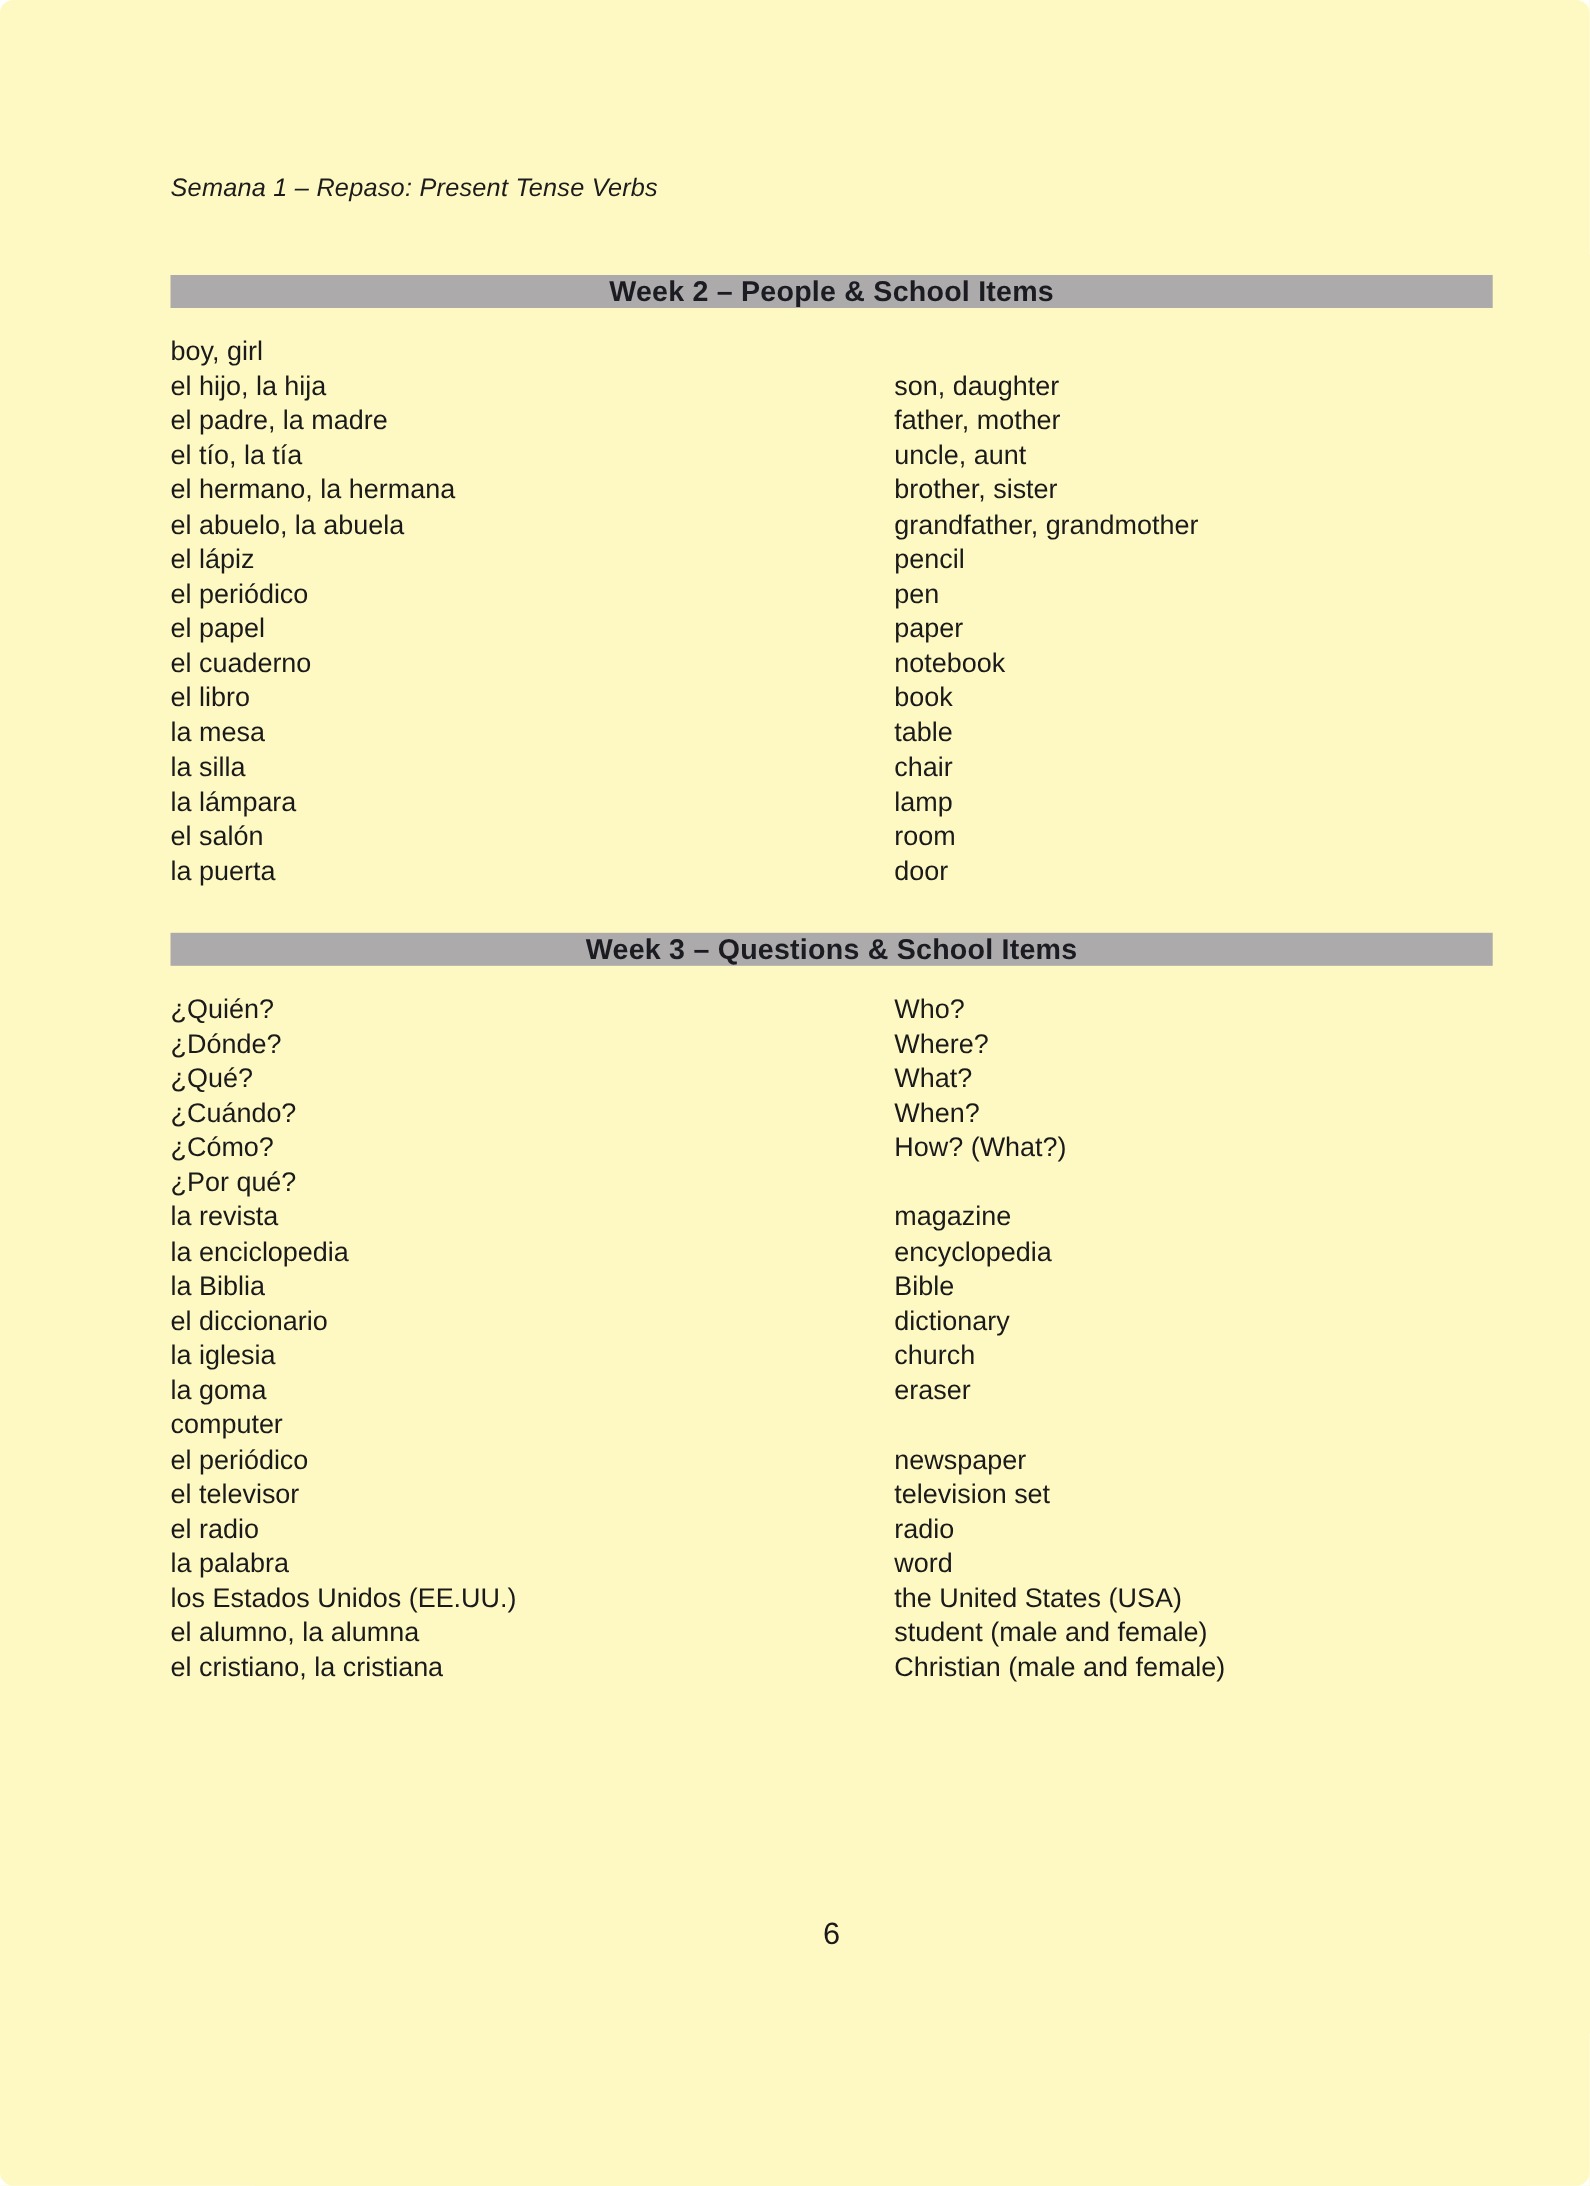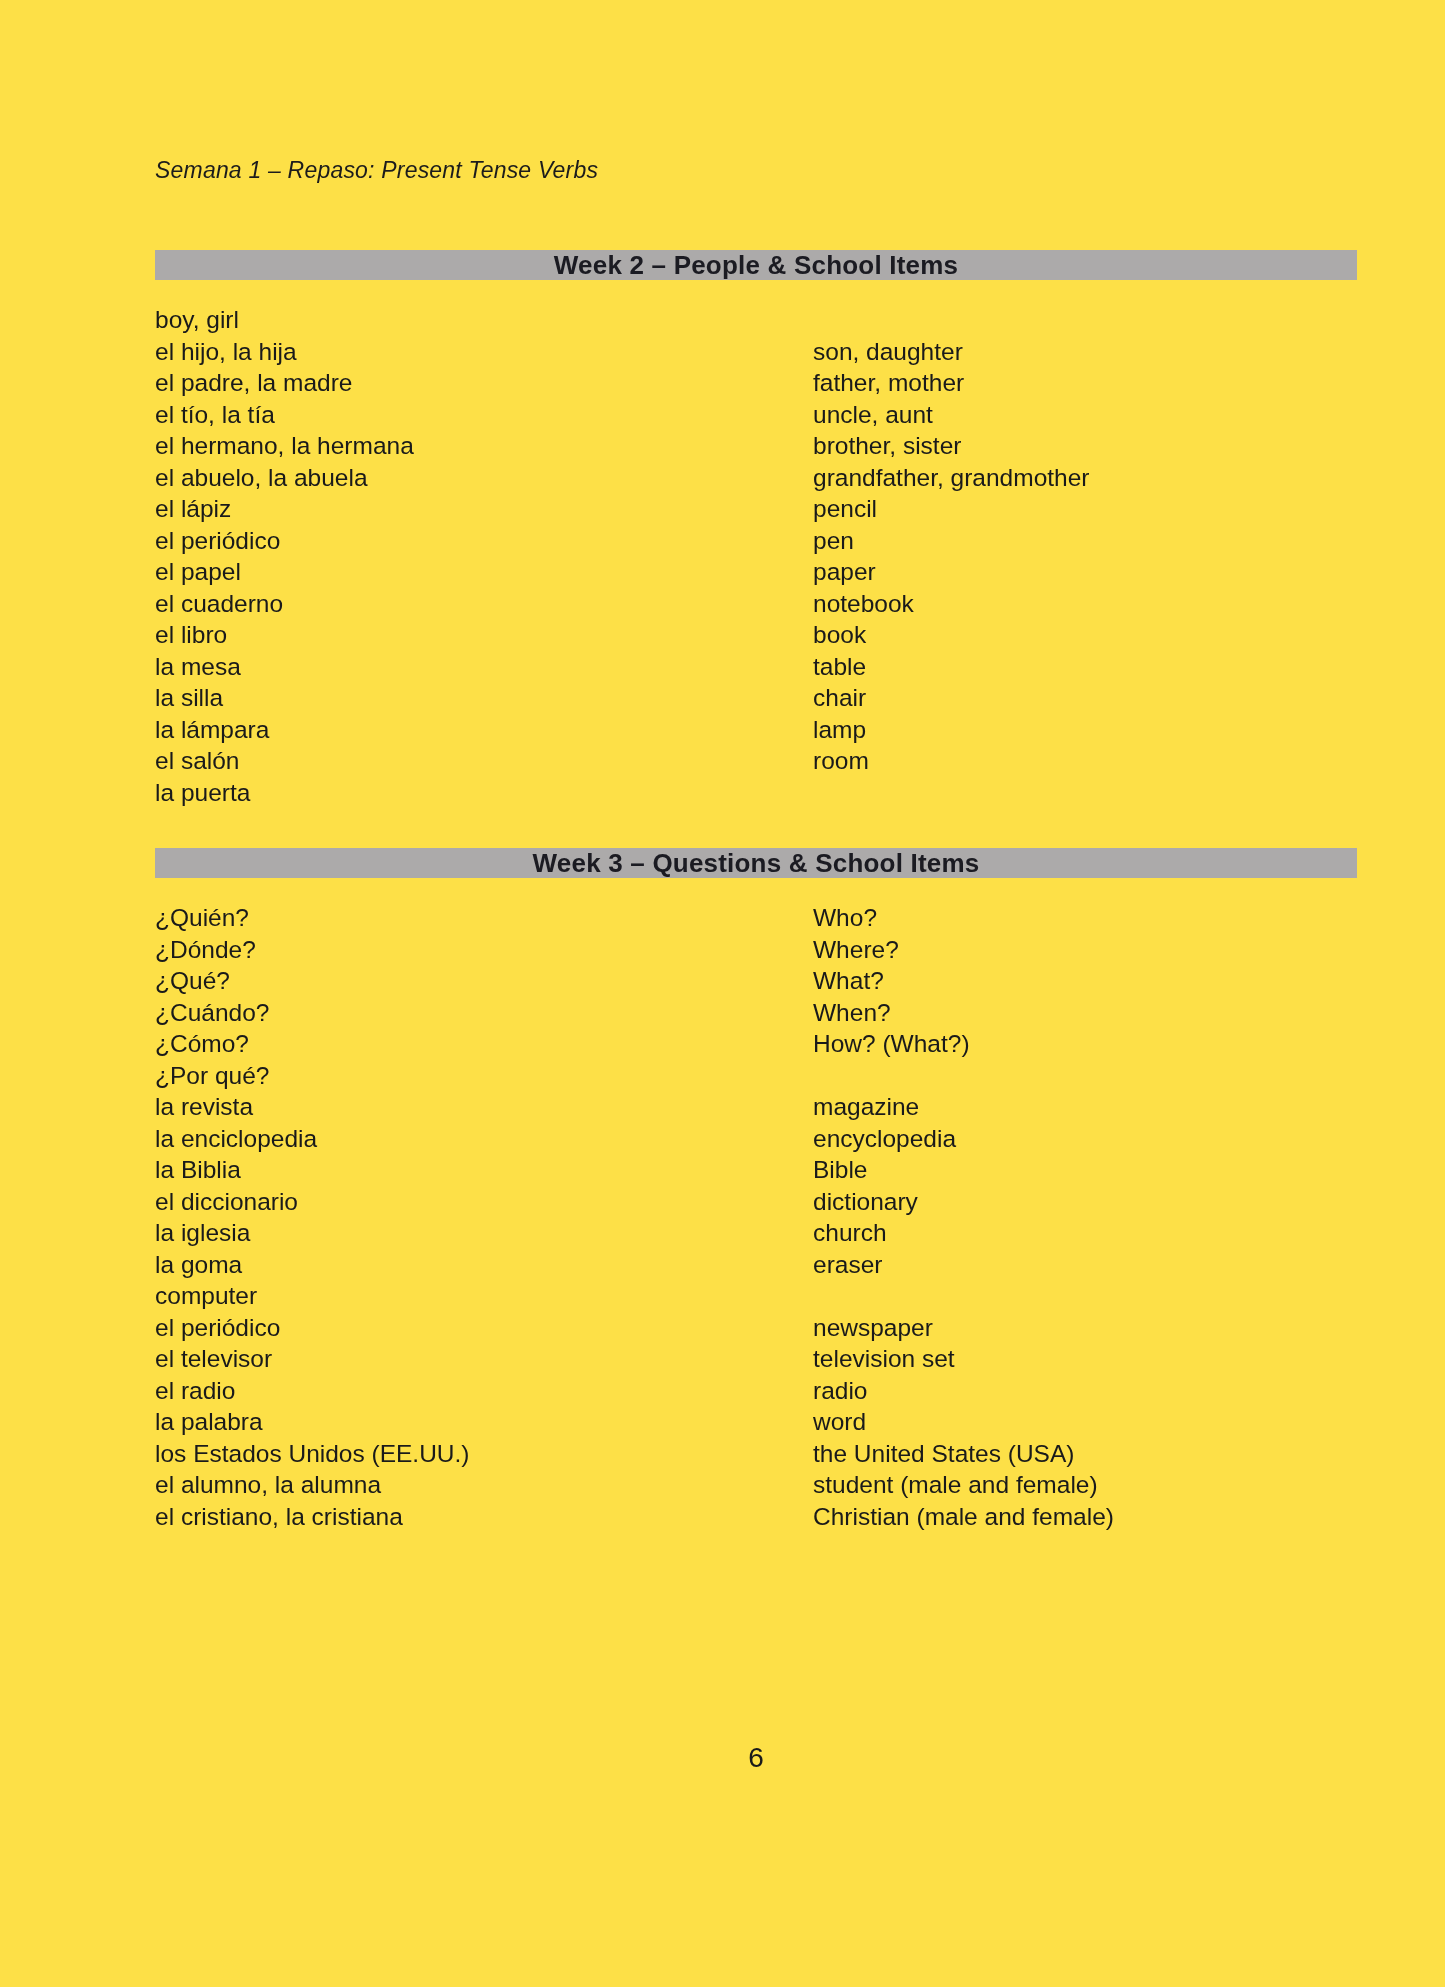--- a/index.html
+++ b/index.html
@@ -11,21 +11,22 @@
     height: 1987px;
     background: #ffffff;
     font-family: "Liberation Sans", sans-serif;
     color: var(--text-color, #1a1a1a);
     position: relative;
     overflow: hidden;
   }
   .page {
     position: absolute;
     inset: 0;
-    background: #fde047;
+    background: #fef9c3;
+    border-radius: 12px;
   }
   .doc-header {
     position: absolute;
     left: 155px;
     top: 156px;
     font-style: italic;
     font-size: 23px;
     line-height: 28px;
     color: #1c1c1c;
     letter-spacing: 0.2px;
@@ -154,20 +155,21 @@
     <span class="en">lamp</span>
   </div>
 
   <div class="row">
     <span class="es">el salón</span>
     <span class="en">room</span>
   </div>
 
   <div class="row">
     <span class="es">la puerta</span>
+    <span class="en">door</span>
   </div>
 </div>
   </section>
 
   <section>
     <div class="bar">
       <span class="bar-title">Week 3 – Questions &amp; School Items</span>
     </div>
     <div class="vocab-list">
   <div class="row">

